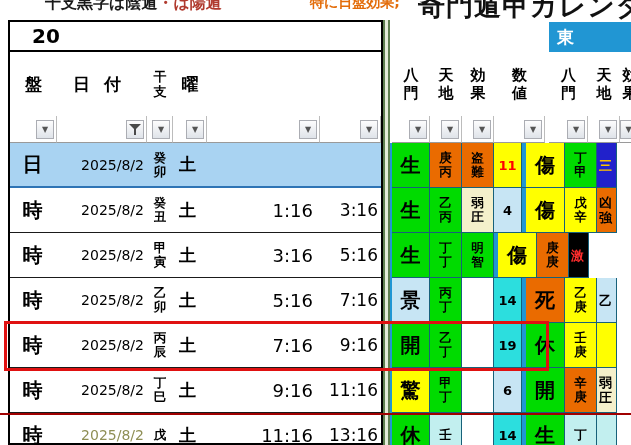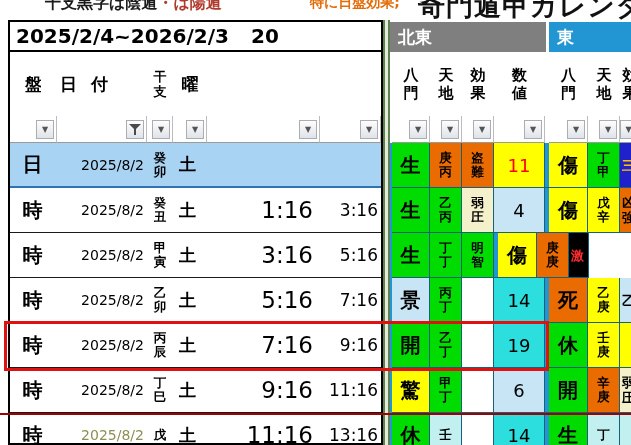--- a/index.html
+++ b/index.html
@@ -42,30 +42,30 @@
   .rows { position:absolute; left:0; top:143px; width:660px; z-index:1; }
   .row { display:flex; height:45px; }
   .c { height:45px; display:flex; align-items:center; justify-content:center; background:#fff; }
   .lc { border-bottom:1px solid #1a1a1a; }
   .rc { border-bottom:1px solid #17617a; border-right:1px solid #17617a; }
   .m8 { width:8px; background:transparent; }
   .ban   { width:49px; font-size:20px; font-weight:600; }
   .date  { width:90px; font-size:14px; justify-content:flex-end; padding-right:3px; }
   .kanshi{ width:26px; }
   .yobi  { width:34px; font-size:17px; font-weight:600; justify-content:flex-start; padding-left:6px; }
-  .t1    { width:113px; font-size:23px; justify-content:flex-end; padding-right:7px; }
+  .t1    { width:113px; font-size:18px; justify-content:flex-end; padding-right:7px; }
   .t2    { width:61px; font-size:17px; justify-content:flex-end; padding-right:3px; }
   .bdr   { width:2px; background:#000; }
   .gdiv  { width:7px; background:transparent; }
   .bl2   { width:2px; background:#2196d3; }
   .mon   { width:38px; font-size:20px; font-weight:600; }
   .mon2  { width:39px; font-size:20px; font-weight:600; }
   .tc    { width:32px; }
   .eff   { width:32px; }
-  .val   { width:51px; font-size:18px; font-weight:400; }
+  .val   { width:28px; font-size:13px; font-weight:700; }
   .bl4   { width:4px; background:#2196d3; border-bottom:1px solid #17617a; }
   .eff2  { width:20px; overflow:hidden; justify-content:flex-start; padding-left:2px; }
   .kanshi .vstack, .tc .vstack, .eff .vstack { font-size:12.5px; line-height:14px; font-weight:600; }
   .row.r0 .lc { background:#a9d3f2; border-bottom:2px solid #2e74b5; }
 
   
   .split { position:absolute; left:383px; top:20px; width:7px; height:425px; background:#e4ecd9; border-left:2px solid #5e7f4f; border-right:2px solid #5e7f4f; z-index:4; }
 
   
   .red-box { position:absolute; left:4px; top:321px; width:545px; height:50px; border:3px solid #e01111; z-index:6; pointer-events:none; }
@@ -76,35 +76,33 @@
 
 <div class="screen">
 
   <div class="top-note">
     <span>干支黒字は陰遁</span><span class="red">・は陽遁</span>
   </div>
   <div class="top-note2">特に日盤効果;</div>
   <div class="big-title">奇門遁甲カレンダ</div>
 
   <div class="title-box">
-    <span class="period">2025/2/4~2026/2/3</span>
     <span class="jisa-value">20</span>
   </div>
 
   <div class="hdr" style="left:10px; width:47px;">盤</div>
-  <div class="hdr" style="left:41px; width:90px; letter-spacing:4px;">日 付</div>
+  <div class="hdr" style="left:54px; width:90px; letter-spacing:4px;">日 付</div>
   <div class="hdr" style="left:147px; width:26px;">
     <div class="vstack">
       <span>干</span>
       <span>支</span>
     </div>
   </div>
   <div class="hdr" style="left:173px; width:34px;">曜</div>
 
-  <div class="region" style="left:390px; width:156px; background:#7f7f7f;">北東</div>
   <div class="region" style="left:549px; width:91px; background:#2196d3;">東</div>
 
   <div class="rhdr" style="left:392px; width:38px;">
     <div class="vstack">
         <span>八</span>
         <span>門</span>
       </div>
   </div>
   <div class="rhdr" style="left:430px; width:32px;">
     <div class="vstack">

